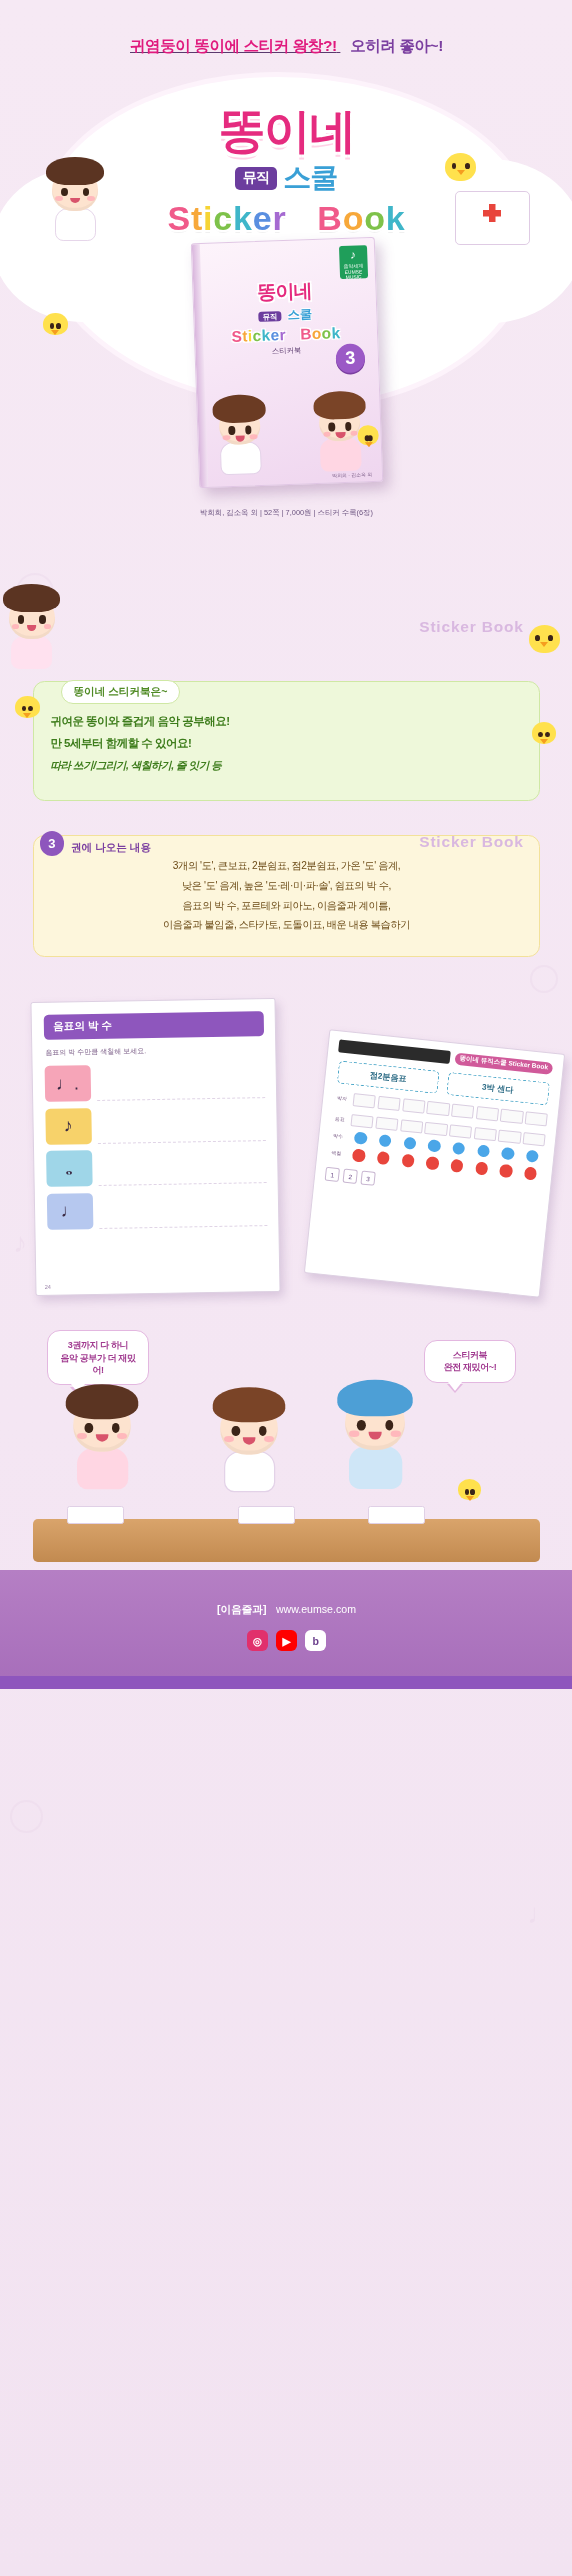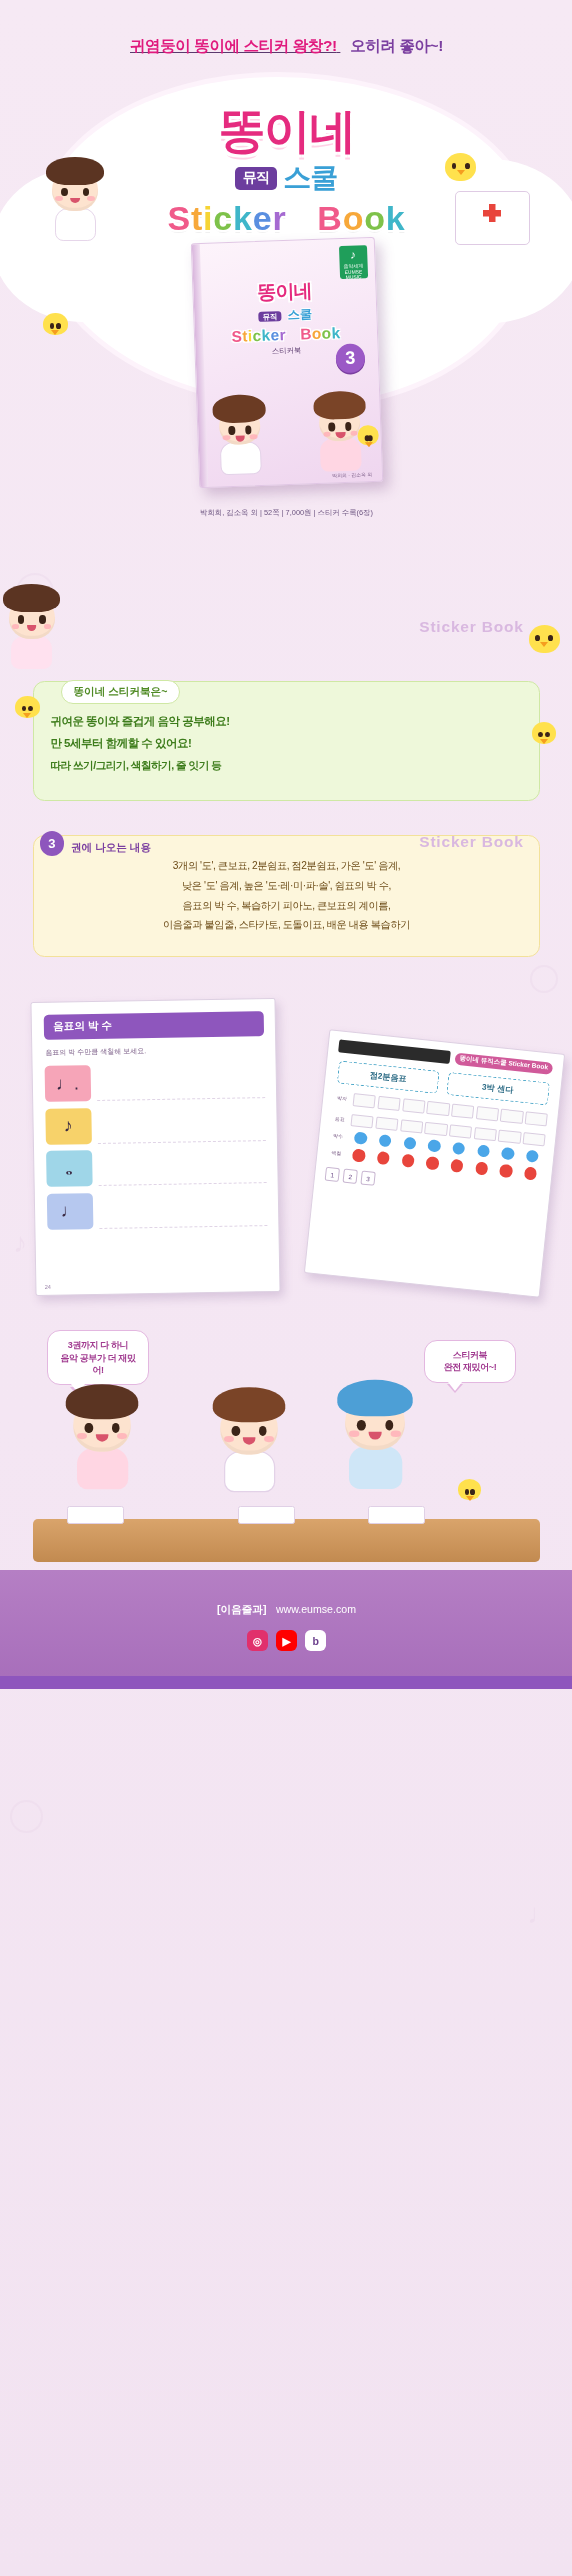--- a/index.html
+++ b/index.html
@@ -294,21 +294,21 @@
     padding: 24.5px 16.4px 19.6px;
     text-align: left;
   }
   .green-box p {
     font-size: 11.5px;
     color: #3d7c1b;
     font-weight: bold;
     letter-spacing: -0.5px;
     margin: 7.4px 0;
   }
-  .green-box p.small { font-size: 10.6px; }
+  .green-box p.small { font-size: 10.6px; font-style: italic; }
   .stickerbook-watermark {
     position: absolute;
     right: 16.4px; top: 1.6px;
     font-size: 15.5px; font-weight: bold;
     color: #d9b8e0;
     letter-spacing: 0.8px;
     z-index: 4;
   }
 
   
@@ -644,21 +644,21 @@
     </div>
   </div>
 
   <div class="sec-contents">
     <div class="stickerbook-watermark" style="top:-1.6px;">Sticker Book</div>
     <div class="vol-badge">3</div>
     <div class="vol-label">권에 나오는 내용</div>
     <div class="yellow-box">
       <p>3개의 '도', 큰보표, 2분쉼표, 점2분쉼표, 가온 '도' 음계,</p>
       <p>낮은 '도' 음계, 높은 '도·레·미·파·솔', 쉼표의 박 수,</p>
-      <p>음표의 박 수, 복습하기 피아노, 큰보표의 계이름,</p>
+      <p>음표의 박 수, 포르테와 피아노, 이음줄과 계이름,</p>
       <p>이음줄과 붙임줄, 스타카토, 도돌이표, 배운 내용 복습하기</p>
     </div>
   </div>
 
   <div class="sec-preview">
 
     <div class="page-sample page-a">
       <div class="hdr">음표의 박 수</div>
       <div class="sub">음표의 박 수만큼 색칠해 보세요.</div>
       <div class="rowlist">

